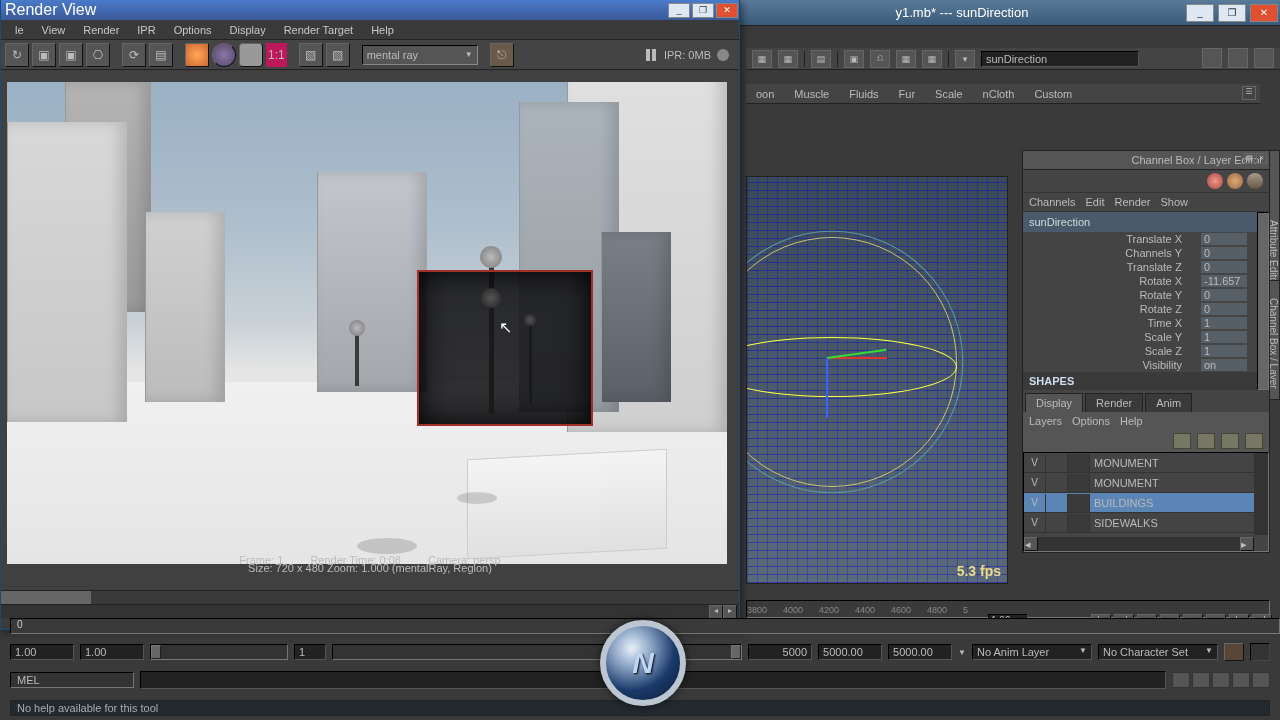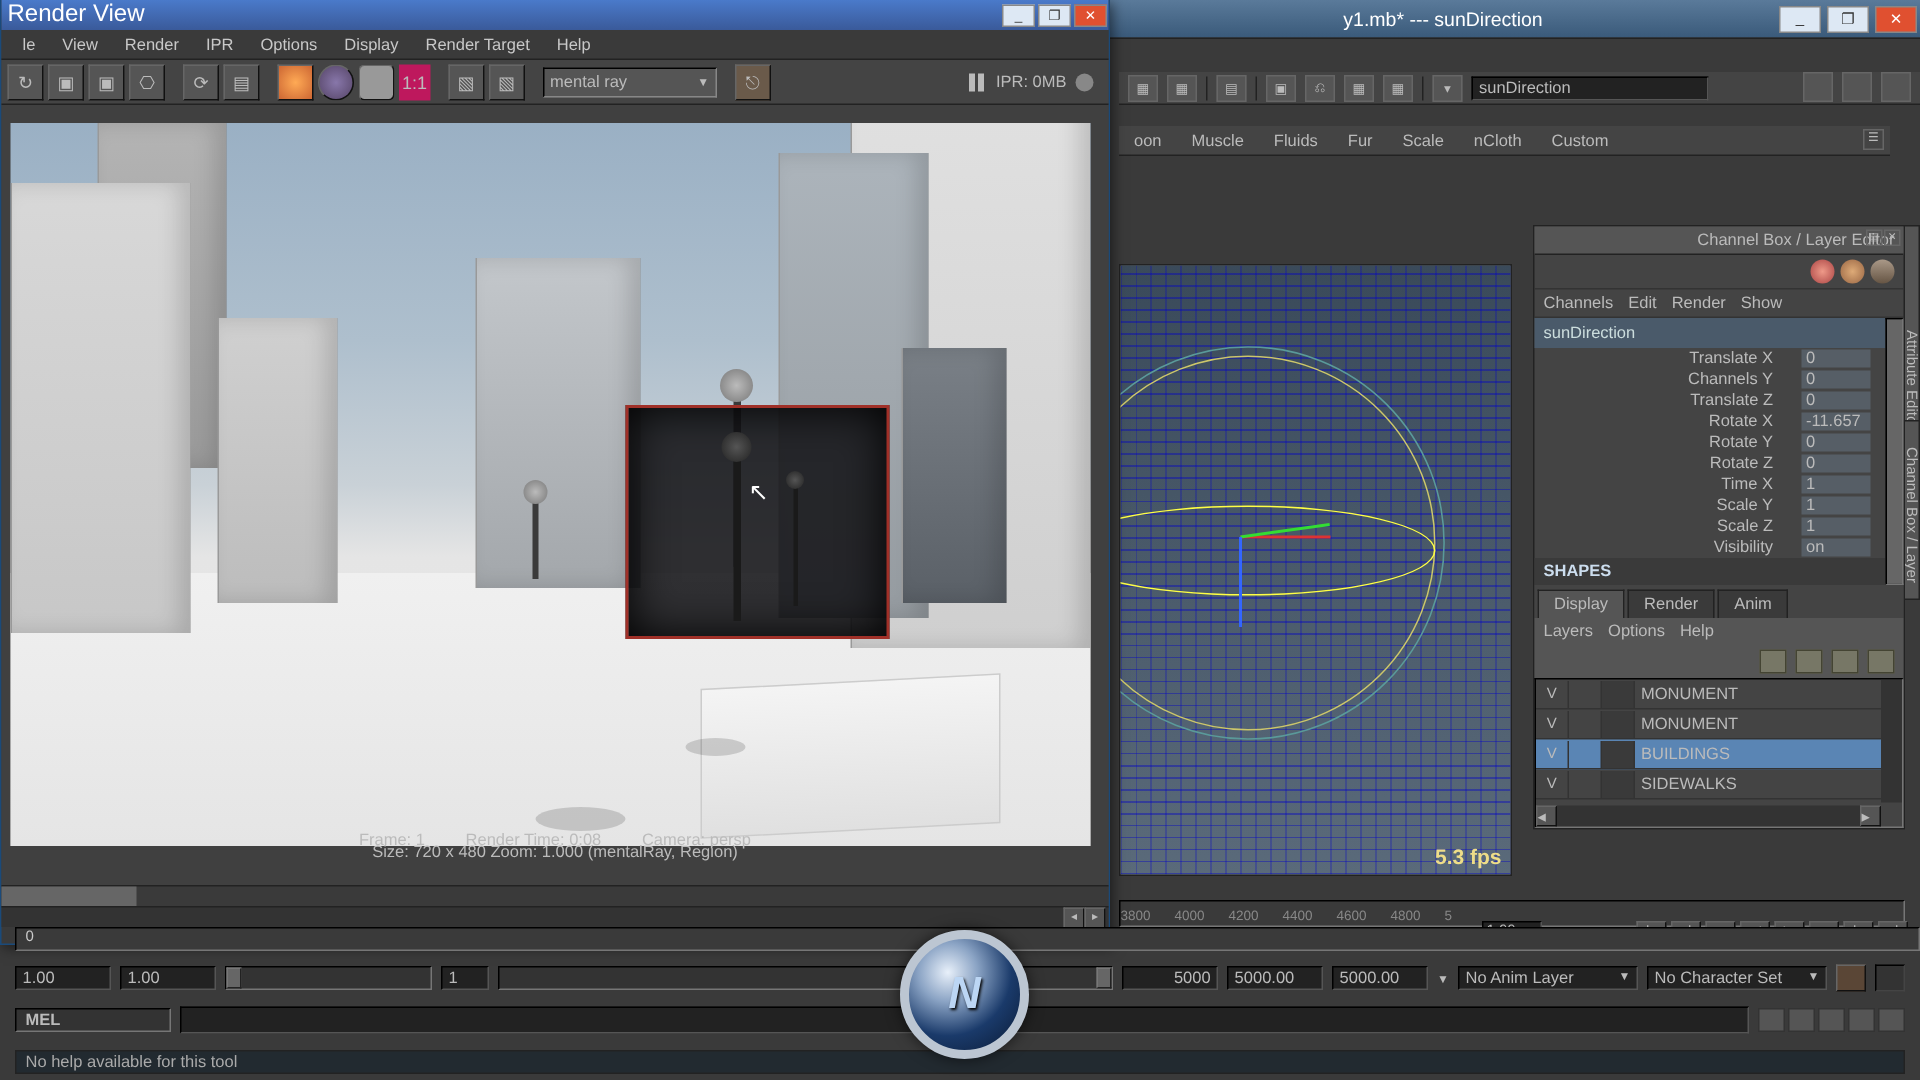--- a/index.html
+++ b/index.html
@@ -156,21 +156,21 @@
 .range-input { width: 64px; background: #222; border: 1px inset #555; padding: 1px 4px; color: #bbb; }
 .range-slider { flex: 1; height: 16px; background: #333; border: 1px inset #222; position: relative; }
 .range-slider .knob { position: absolute; left: 0; top: 0; bottom: 0; width: 10px; background: #666; border: 1px outset #777; }
 .range-slider .knob.right { left: auto; right: 0; }
 .rr-combo { width: 120px; background: #222; border: 1px inset #555; padding: 1px 4px; display: flex; justify-content: space-between; }
 .rr-btn { width: 20px; height: 18px; border: 1px outset #666; background: #5a4636; }
 .rr-btn2 { width: 20px; height: 18px; border: 1px inset #444; background: #333; }
 
 
 .cmd-row { position: absolute; top: 670px; left: 10px; right: 10px; height: 20px; display: flex; align-items: center; gap: 6px; }
-.cmd-lbl { width: 104px; background: #333; border: 1px inset #222; padding: 1px 6px; font-weight: bold; }
+.cmd-lbl { width: 124px; background: #333; border: 1px inset #222; padding: 1px 6px; }
 .cmd-input { flex: 1; background: #222; border: 1px inset #555; height: 18px; }
 .cmd-btns { display: flex; gap: 2px; }
 .cmd-btn { width: 18px; height: 16px; background: #555; border: 1px solid #333; }
 .help-row { position: absolute; top: 700px; left: 10px; right: 10px; height: 16px; background: #222a30; border: 1px solid #222; padding: 1px 6px; color: #aaa; font-size: 11px; }
 
 
 .logo { position: absolute; left: 600px; top: 620px; width: 86px; height: 86px; border-radius: 50%; background: radial-gradient(circle at 35% 30%, #e8f0fa 0%, #8aa3c4 28%, #1a3a6a 60%, #0a1a34 100%); border: 6px solid #bcc6d2; box-shadow: 0 0 10px rgba(0,0,0,0.6); display: flex; align-items: center; justify-content: center; }
 .logo span { font-size: 30px; font-style: italic; font-weight: bold; color: #bcd6f4; text-shadow: 1px 1px 2px #000; }
 </style>
 </head>

